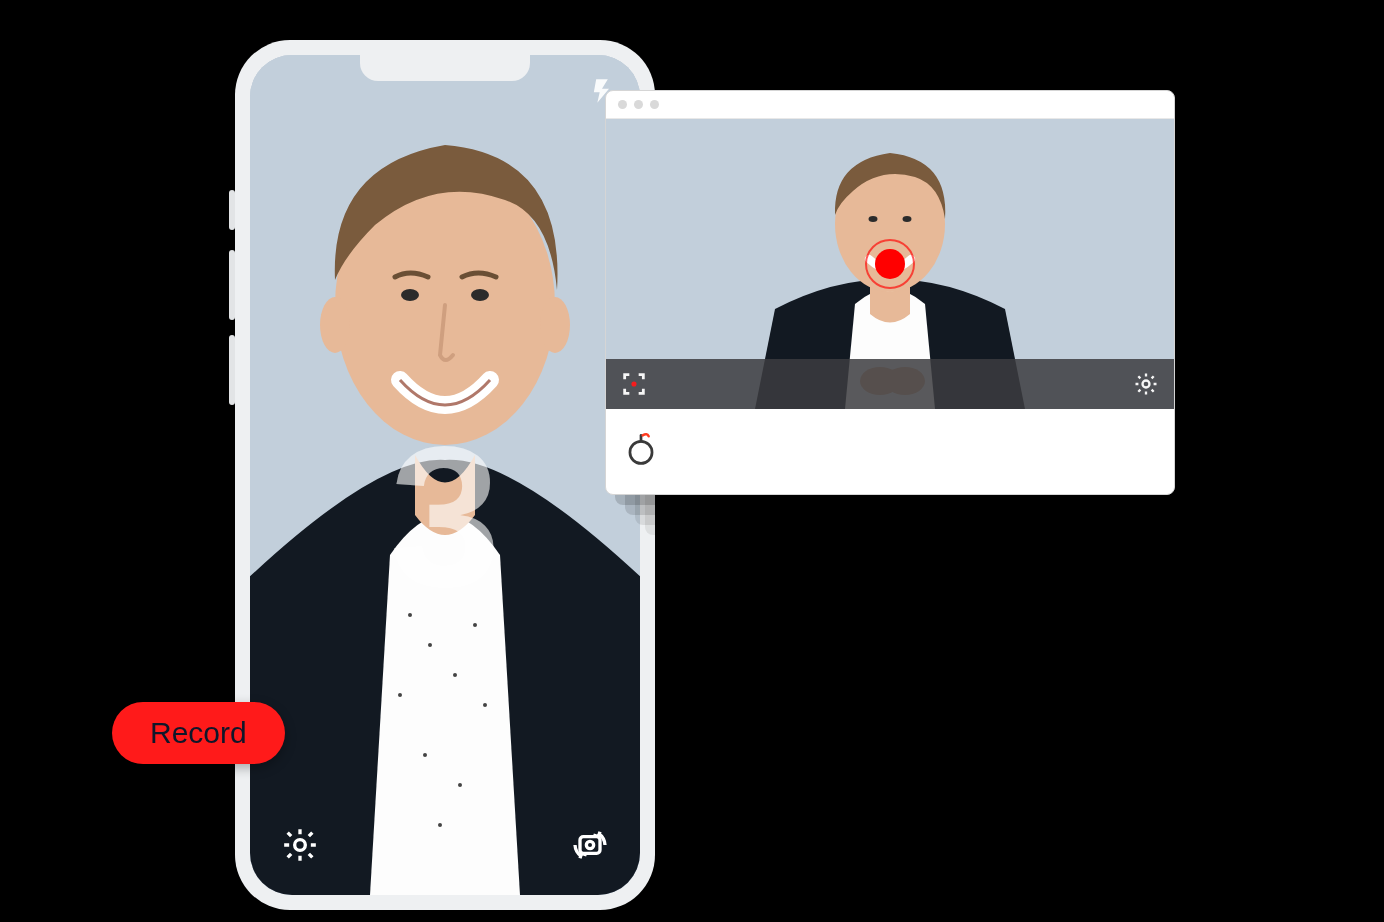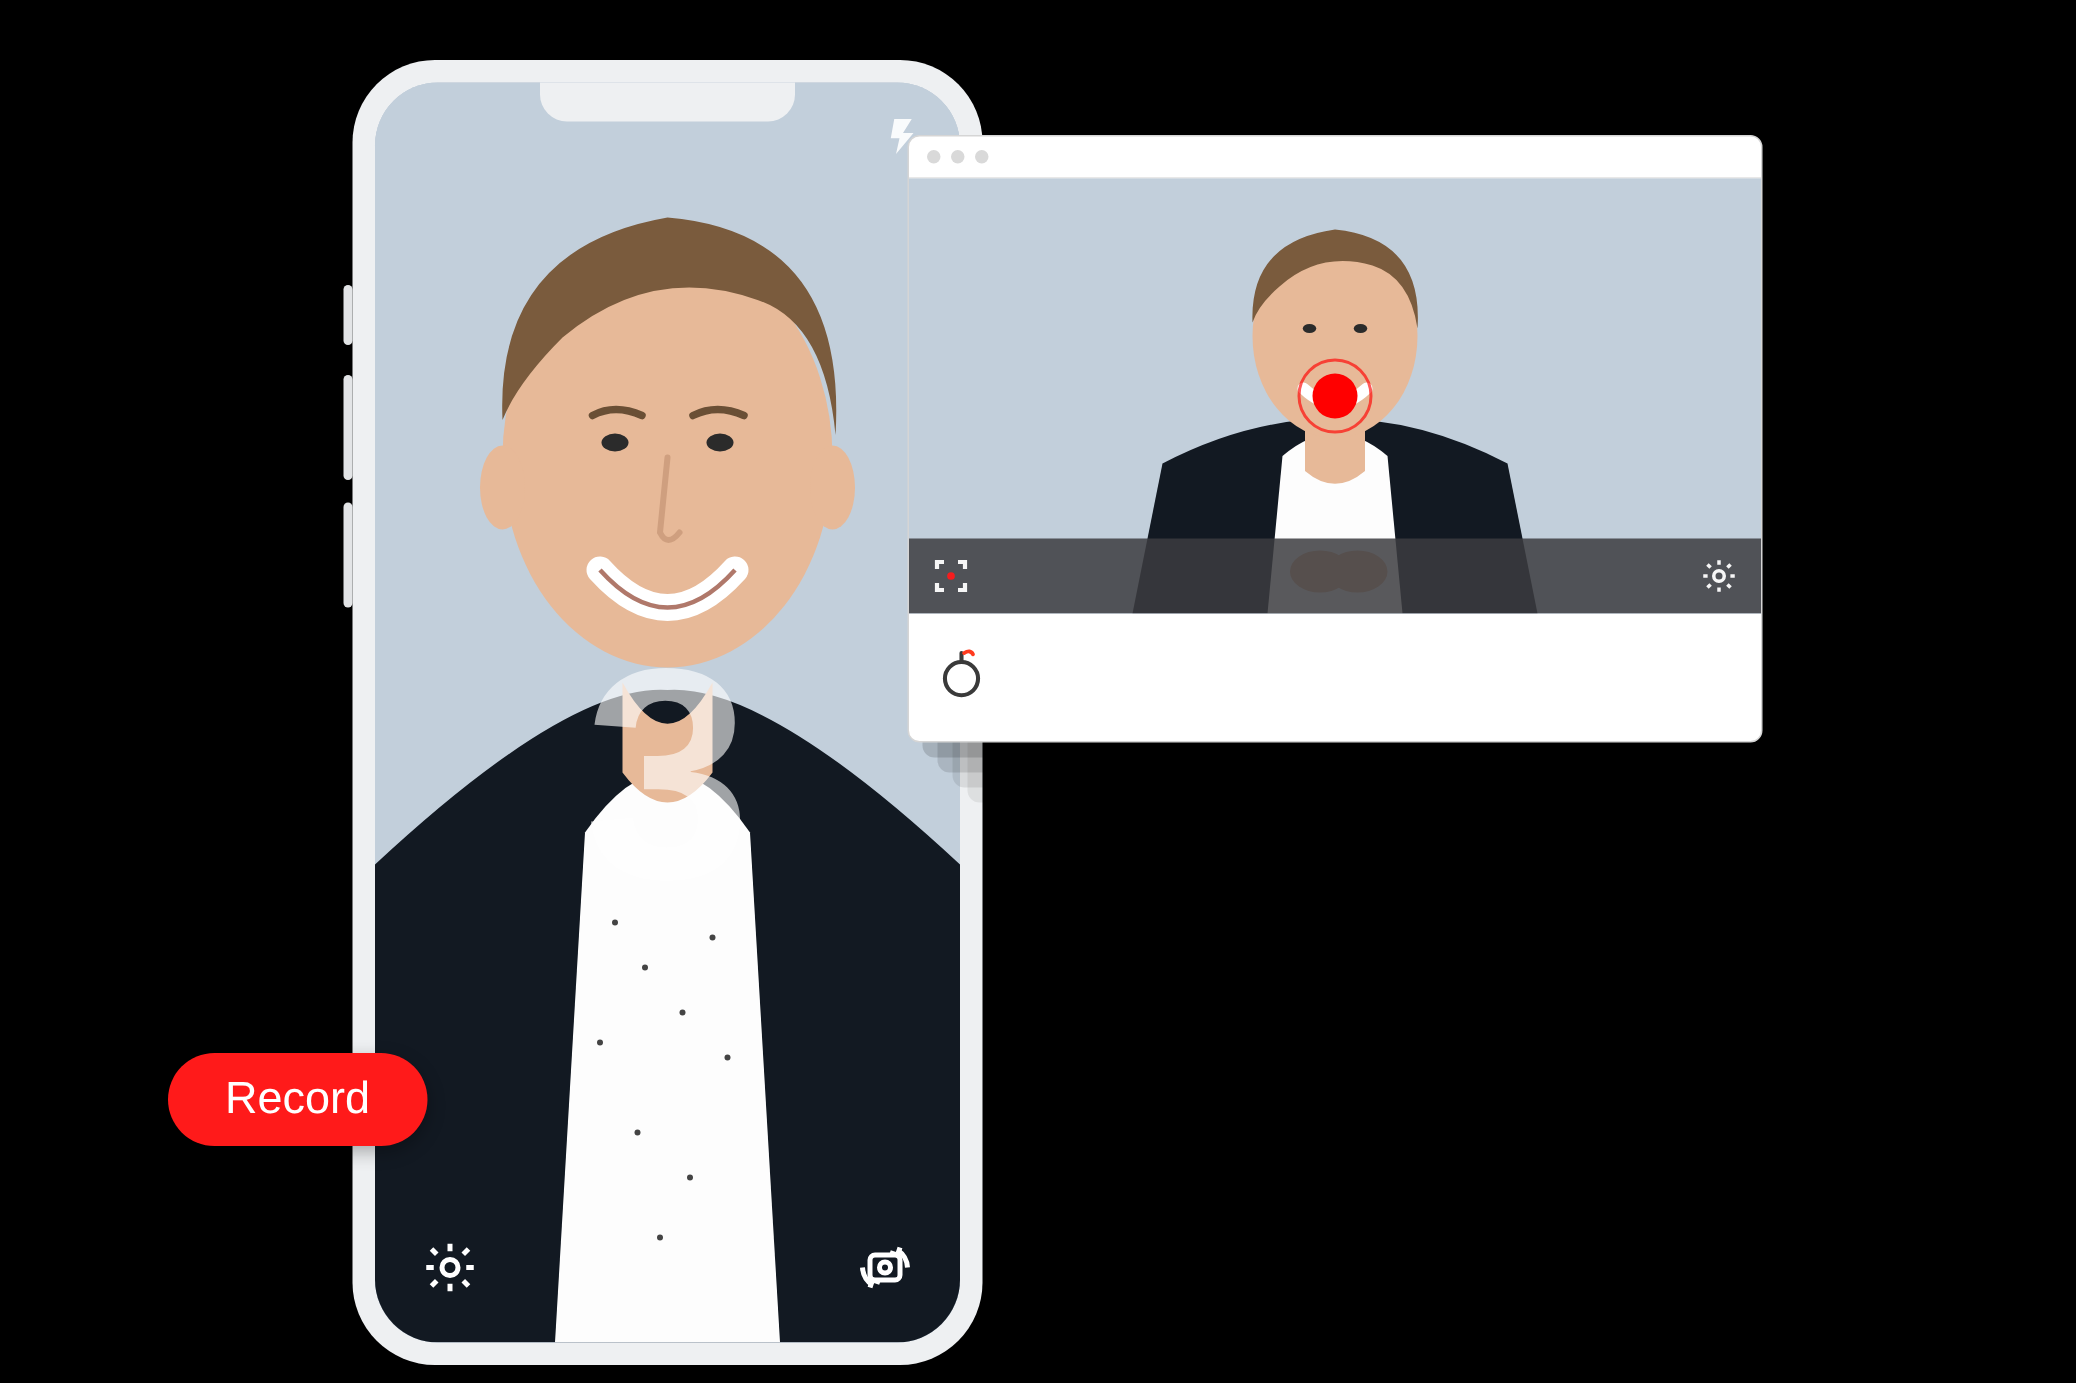--- a/index.html
+++ b/index.html
@@ -102,21 +102,21 @@
       color: #fff;
       display:flex; align-items:center; justify-content:center;
       cursor:pointer;
     }
 
     .record-pill {
       position: absolute;
       left: 112px;
       top: 702px;
       background: #ff1a1a;
-      color: #ffffff;
+      color: #0f172a;
       font-size: 30px;
       font-weight: 500;
       padding: 14px 38px;
       border-radius: 999px;
       z-index: 20;
       cursor:pointer;
       box-shadow: 0 4px 12px rgba(0,0,0,0.3);
     }
 
     

